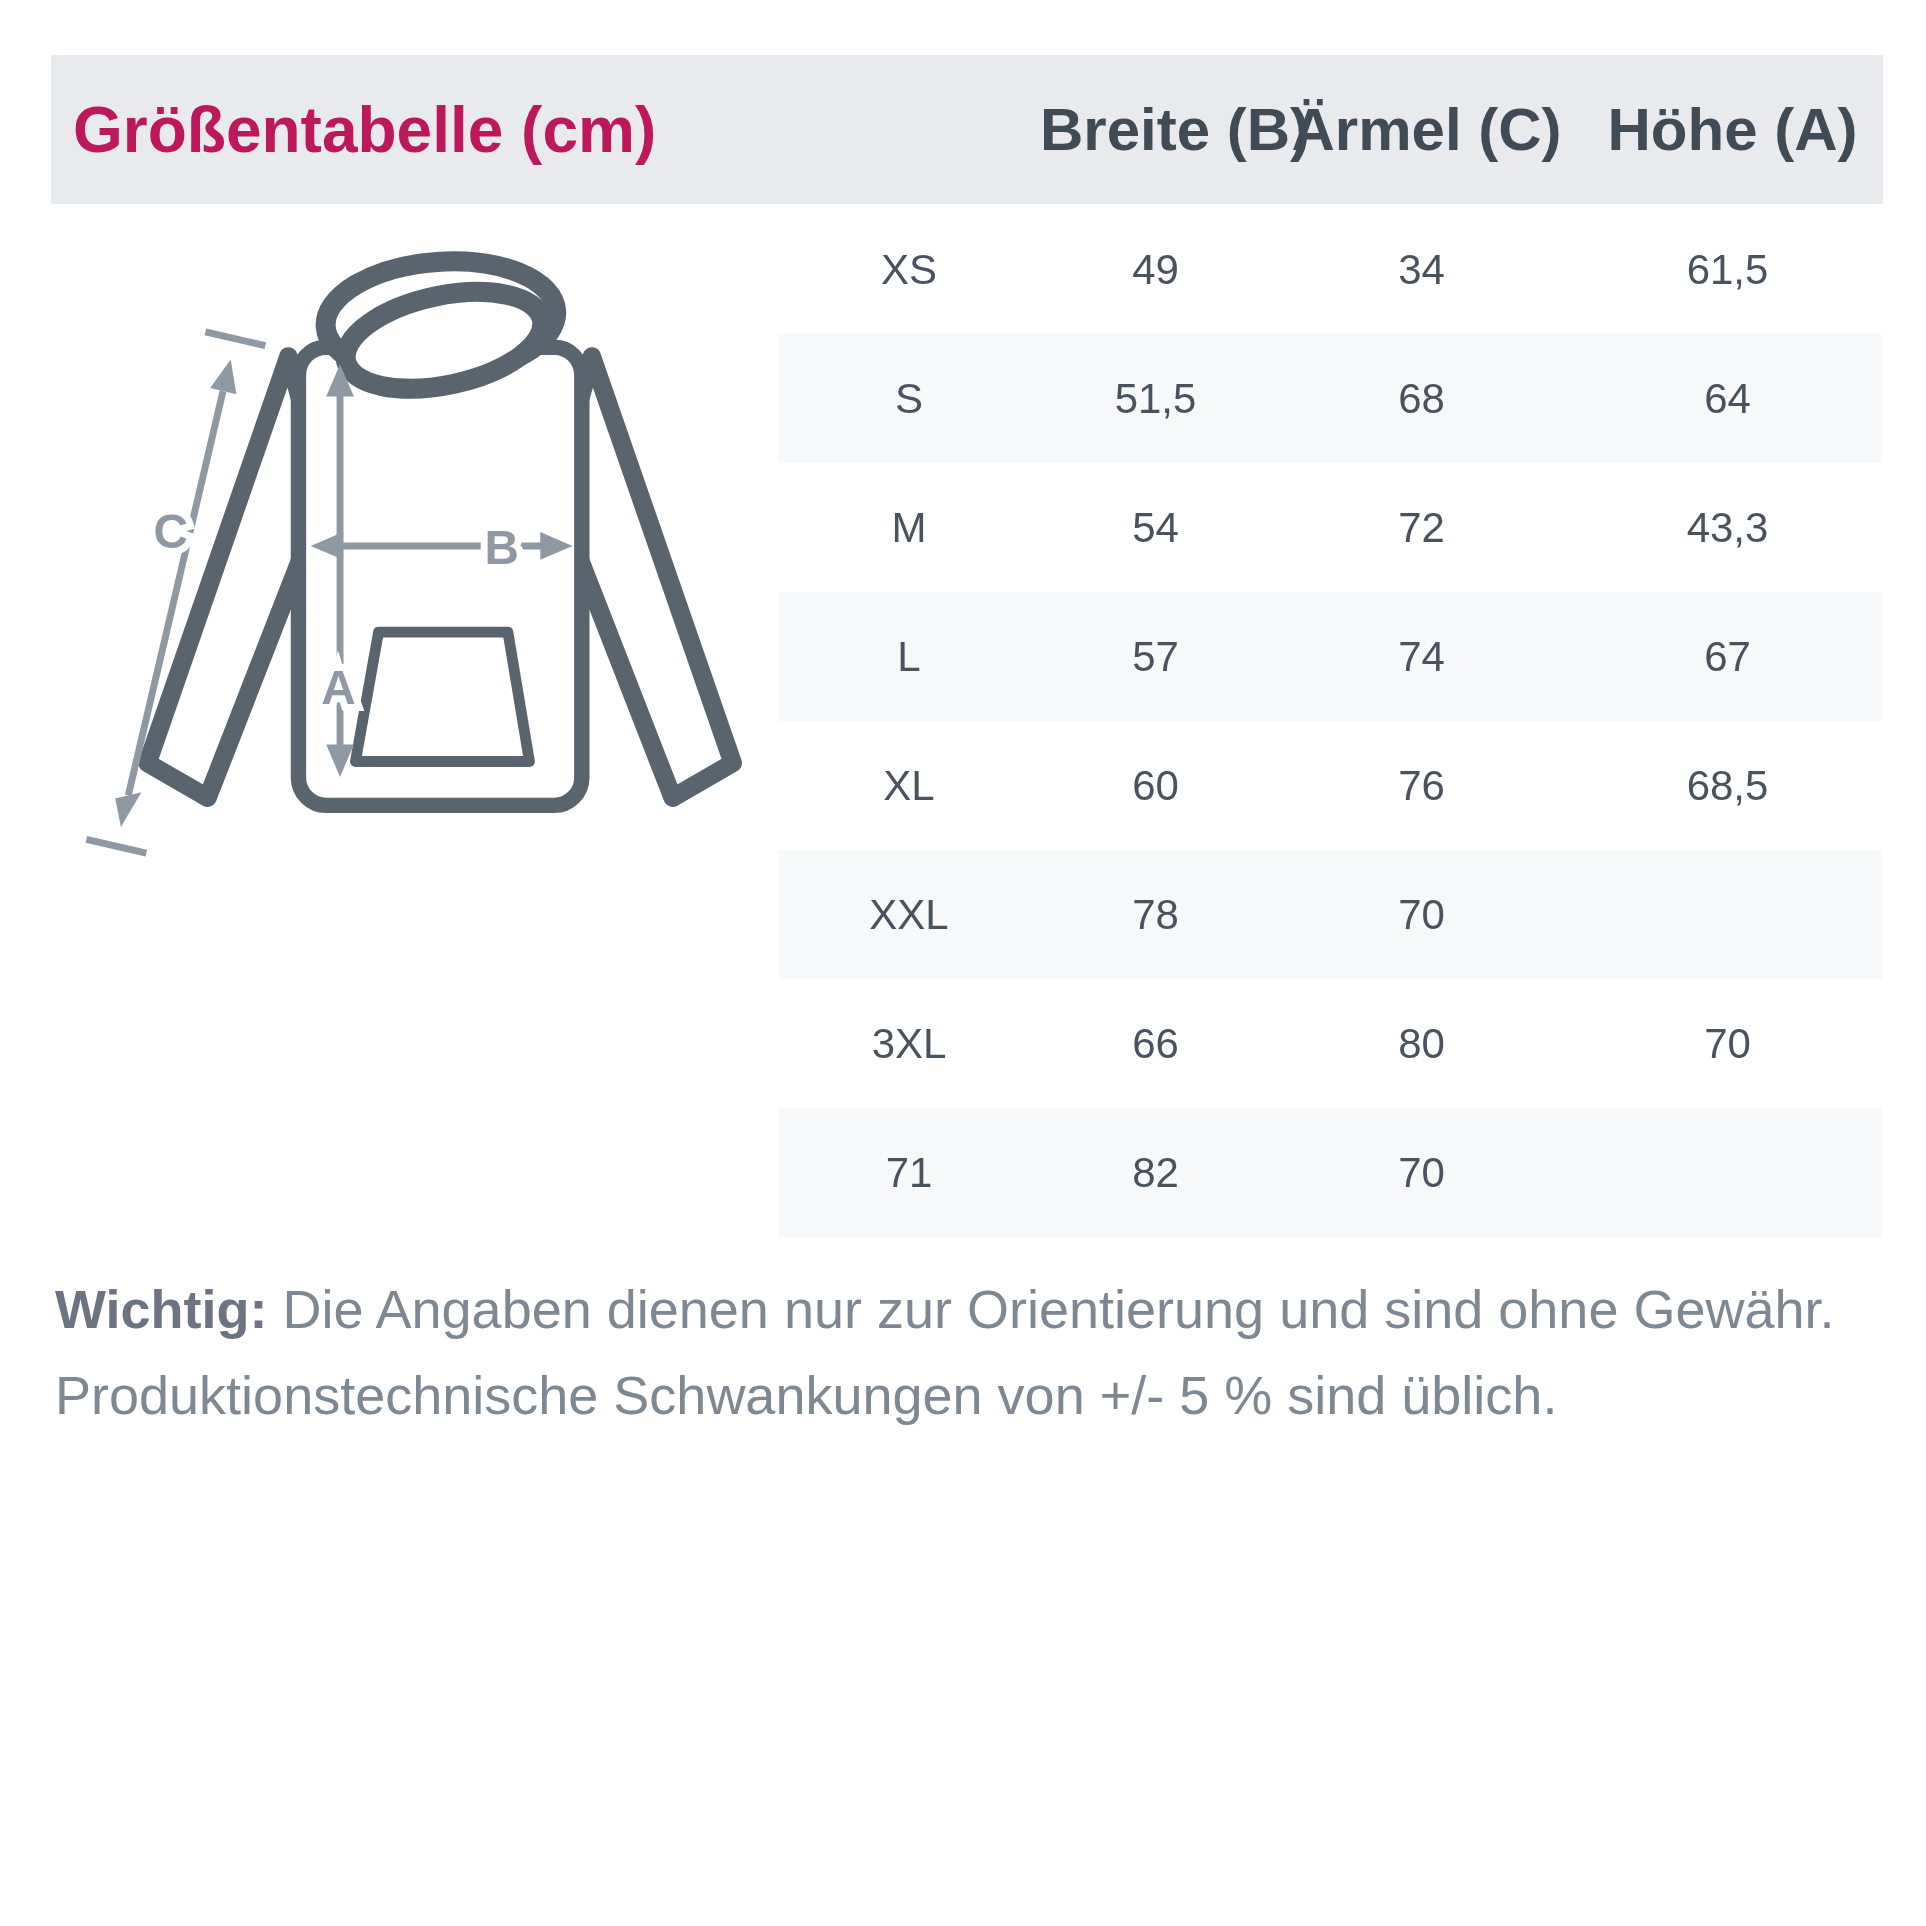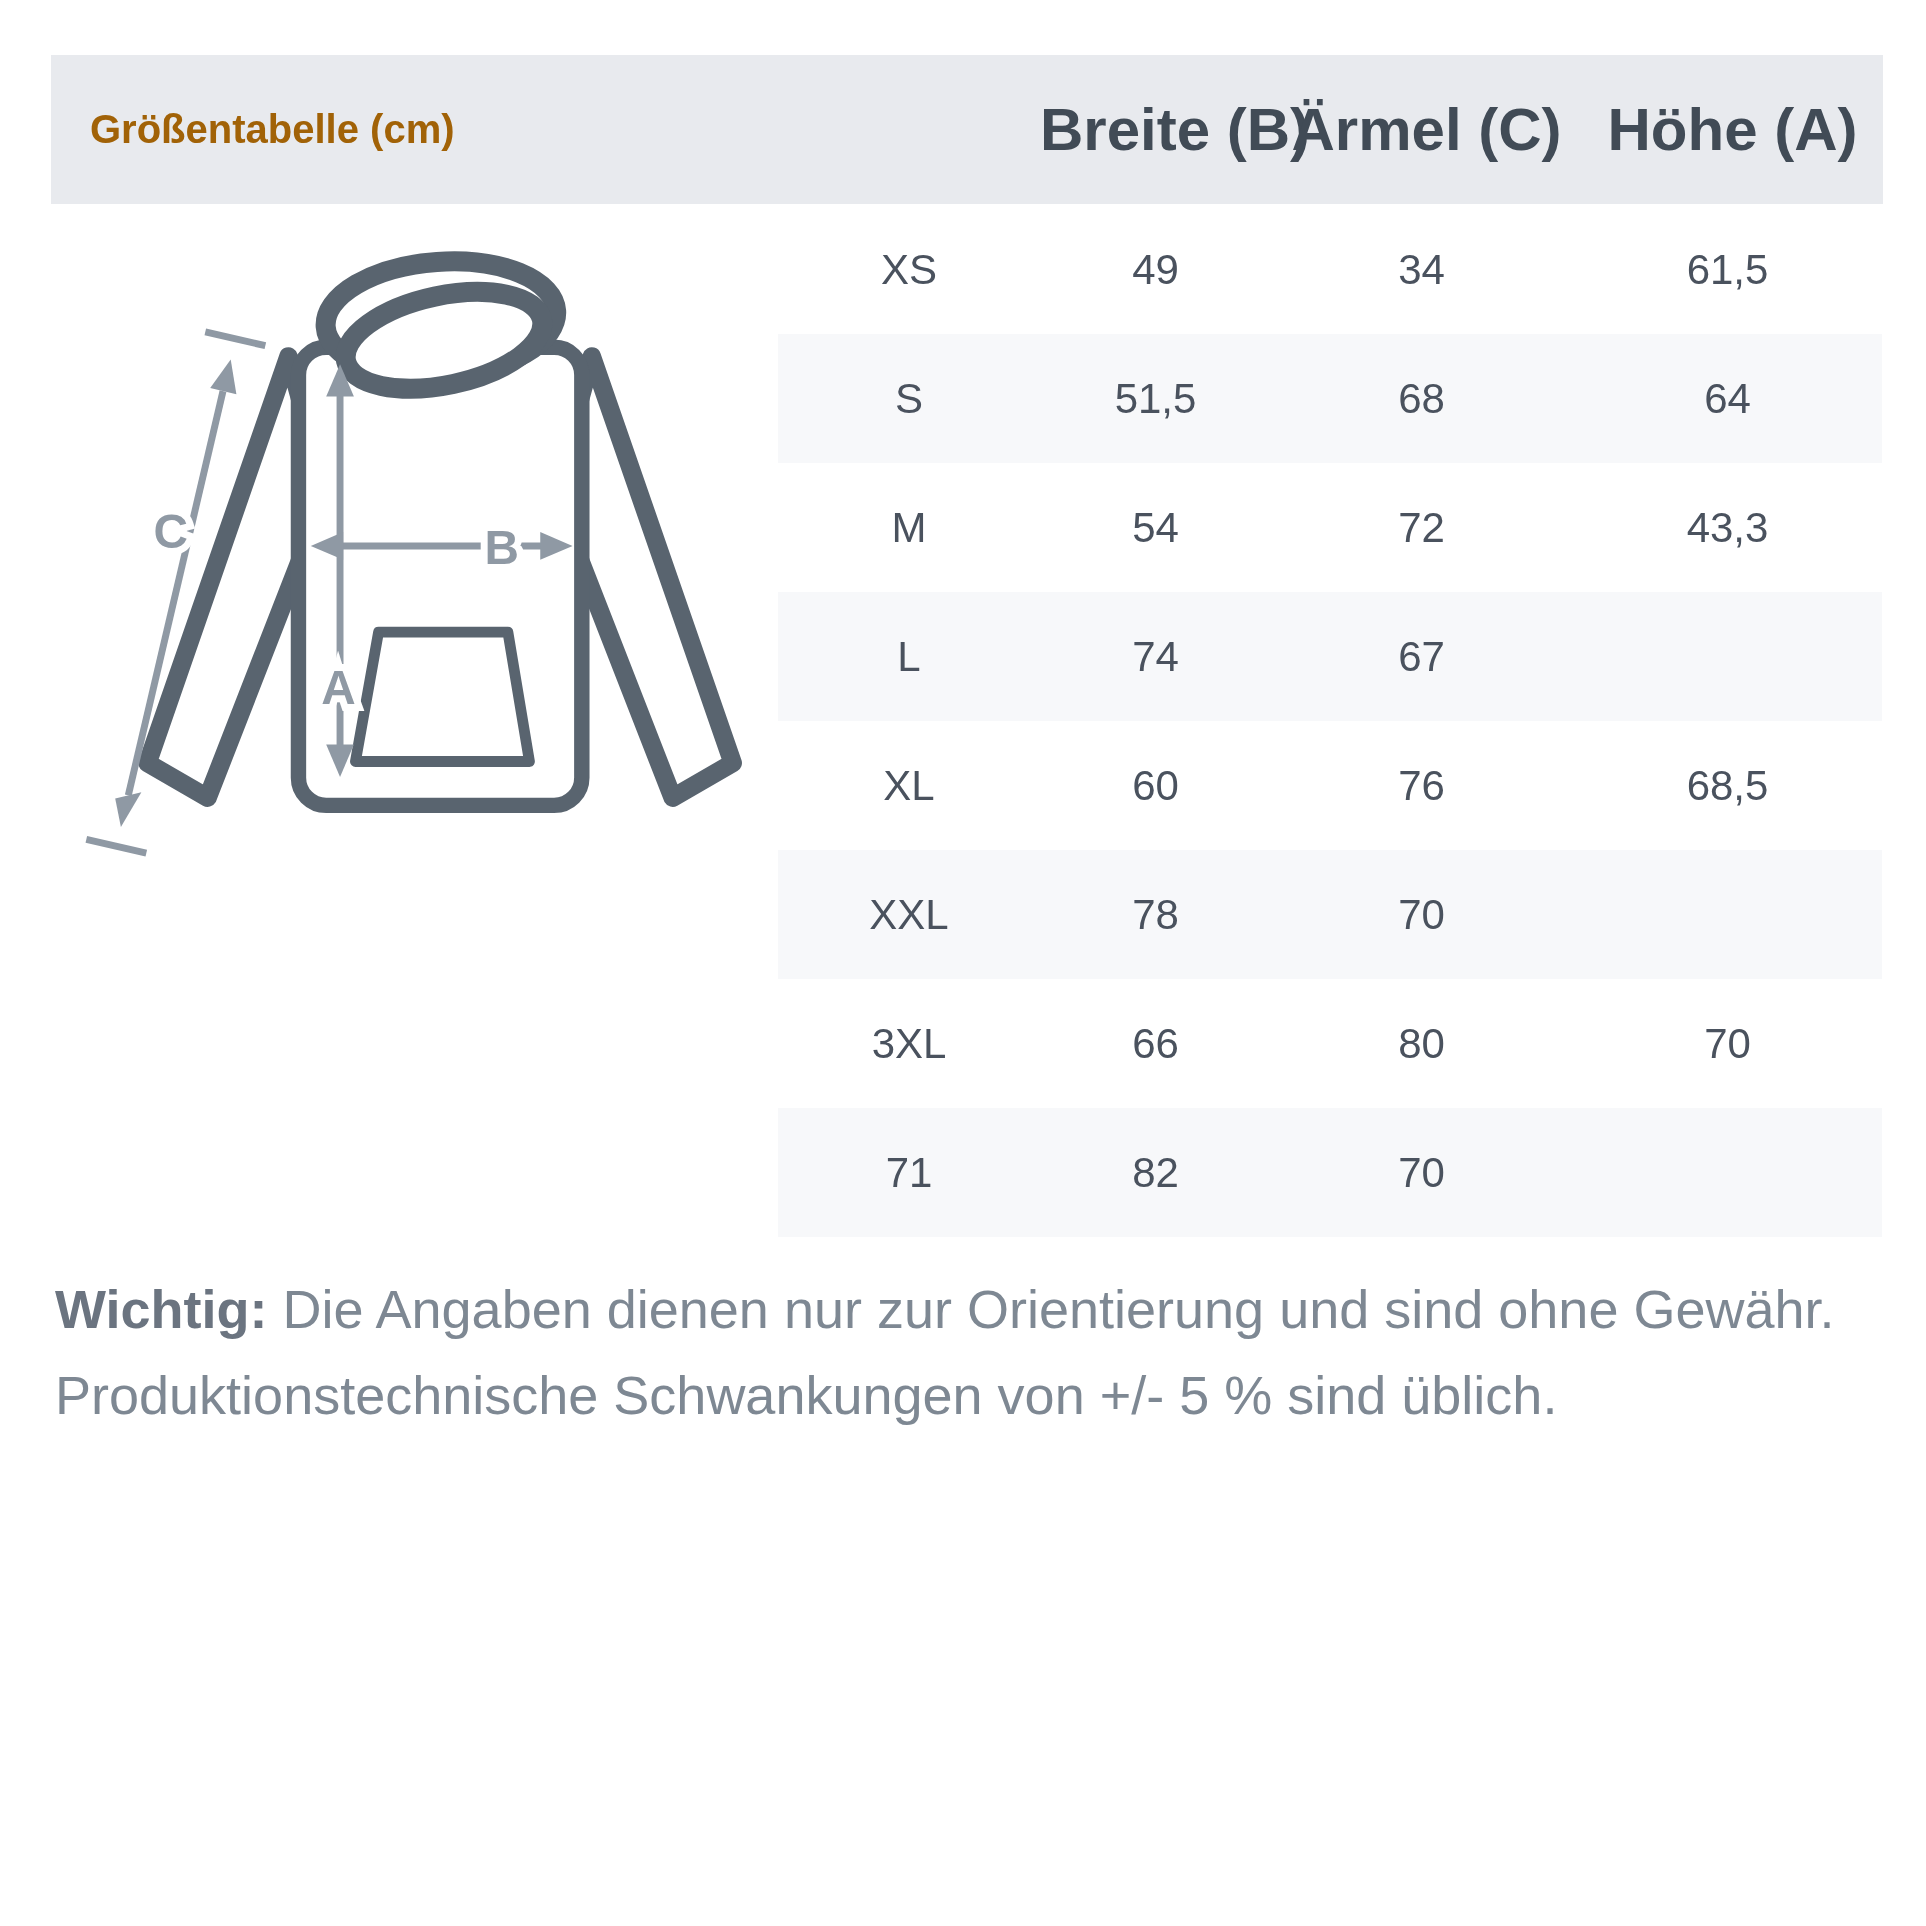--- a/index.html
+++ b/index.html
@@ -10,22 +10,22 @@
     position:relative;
     -webkit-font-smoothing:antialiased;
   }
   
   .header-band{
     position:absolute;left:51px;top:55px;width:1832px;height:149px;
     background:#e8eaee;
     display:flex;align-items:center;
   }
   .title{
-    width:727px;box-sizing:border-box;padding-left:39px;
-    font-size:40px;font-weight:bold;color:#a16207;
+    width:727px;box-sizing:border-box;padding-left:22px;
+    font-size:64px;font-weight:bold;color:#be185d;
     white-space:nowrap;
   }
   .hcol{
     font-size:60px;font-weight:bold;color:#414b56;
     text-align:center;white-space:nowrap;
   }
   .hcol.size-spacer{width:262px;}
   .hcol.col-b{width:231px;}
   .hcol.col-a{width:301px;}
   .hcol.col-c{width:311px;}
@@ -125,20 +125,21 @@
     <span>64</span>
   </div>
   <div class="size-row">
     <span>M</span>
     <span>54</span>
     <span>72</span>
     <span>43,3</span>
   </div>
   <div class="size-row shaded">
     <span>L</span>
+    <span>57</span>
     <span>74</span>
     <span>67</span>
   </div>
   <div class="size-row">
     <span>XL</span>
     <span>60</span>
     <span>76</span>
     <span>68,5</span>
   </div>
   <div class="size-row shaded">

